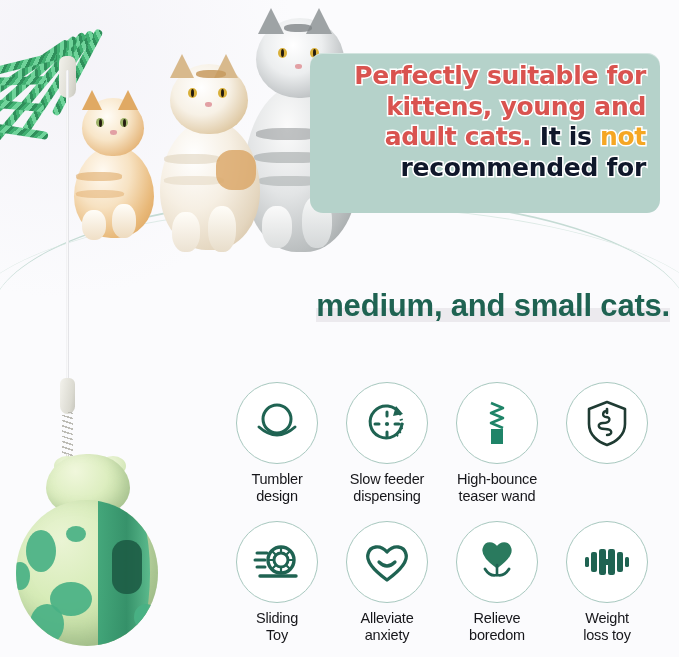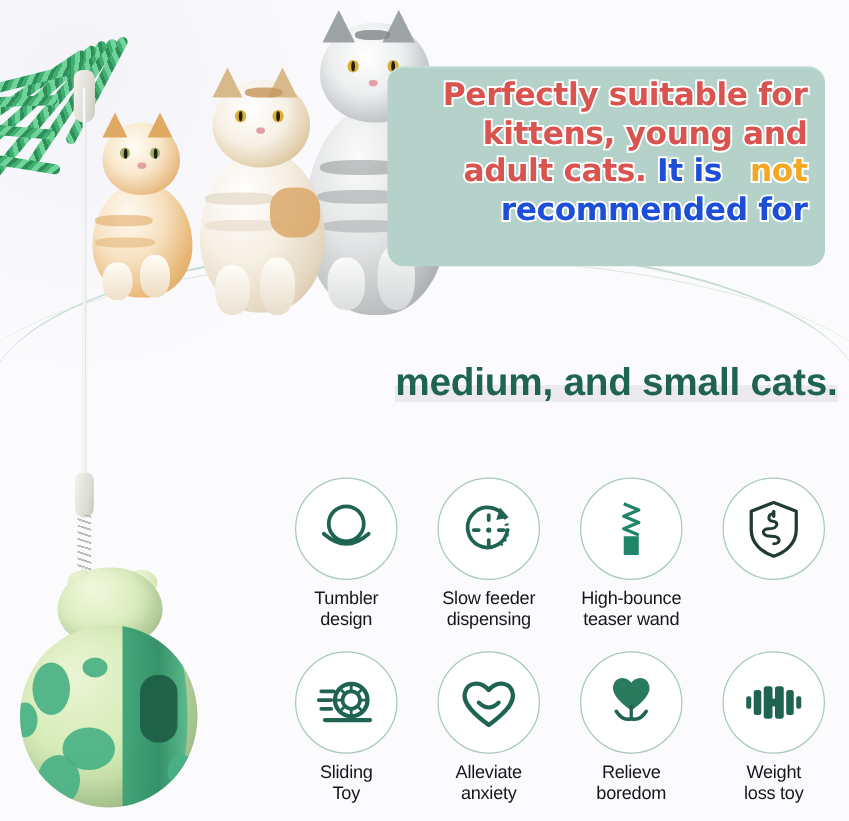--- a/index.html
+++ b/index.html
@@ -97,29 +97,28 @@
     font-family:"DejaVu Sans", sans-serif;
     font-weight:bold;font-size:25px;line-height:1.22;
     letter-spacing:-.3px;
   }
   .co-red{
     color:#d9534f;
     -webkit-text-stroke:3px #ffffff;
     paint-order:stroke fill;
   }
   .co-green{
-    color:#1d4ed8;
+    color:#0f172a;
     -webkit-text-stroke:3px #ffffff;
     paint-order:stroke fill;
   }
   .co-orange{
     color:#f5a623;
     -webkit-text-stroke:3px #ffffff;
     paint-order:stroke fill;
-    margin-left:14px;
   }
 
   
   .heading{
     position:absolute;left:150px;top:286px;width:520px;
     text-align:right;
     font-family:"Liberation Sans", sans-serif;
     font-weight:bold;font-size:31px;line-height:1.27;
     color:#1f6352;letter-spacing:-.2px;
   }
@@ -152,21 +151,21 @@
     position:absolute;left:38px;top:6px;width:84px;height:62px;
     border-radius:48% 48% 42% 42%/55% 55% 45% 45%;
     background:radial-gradient(circle at 35% 28%, #f0f7dc 0%, #ddeec0 45%, #c4dca6 78%, #a9c48d 100%);
     box-shadow:inset -6px -6px 14px rgba(120,150,110,.3);
   }
   .toy-ear{position:absolute;top:2px;width:26px;height:20px;border-radius:50%;
     background:radial-gradient(circle at 40% 35%, #eef6d9, #cde3b0);}
 
   
   .features{position:absolute;left:222px;top:382px;width:452px;}
-  .frow{display:flex;justify-content:space-between;width:452px;}
+  .frow{display:flex;width:452px;}
   .frow + .frow{margin-top:16px;}
   .fcell{width:110px;display:flex;flex-direction:column;align-items:center;}
   .fcircle{
     width:82px;height:82px;border-radius:50%;
     border:1.6px solid #a8c8bf;
     display:flex;align-items:center;justify-content:center;
     box-sizing:border-box;background:#ffffff;
   }
   .flabel{
     margin-top:7px;text-align:center;

